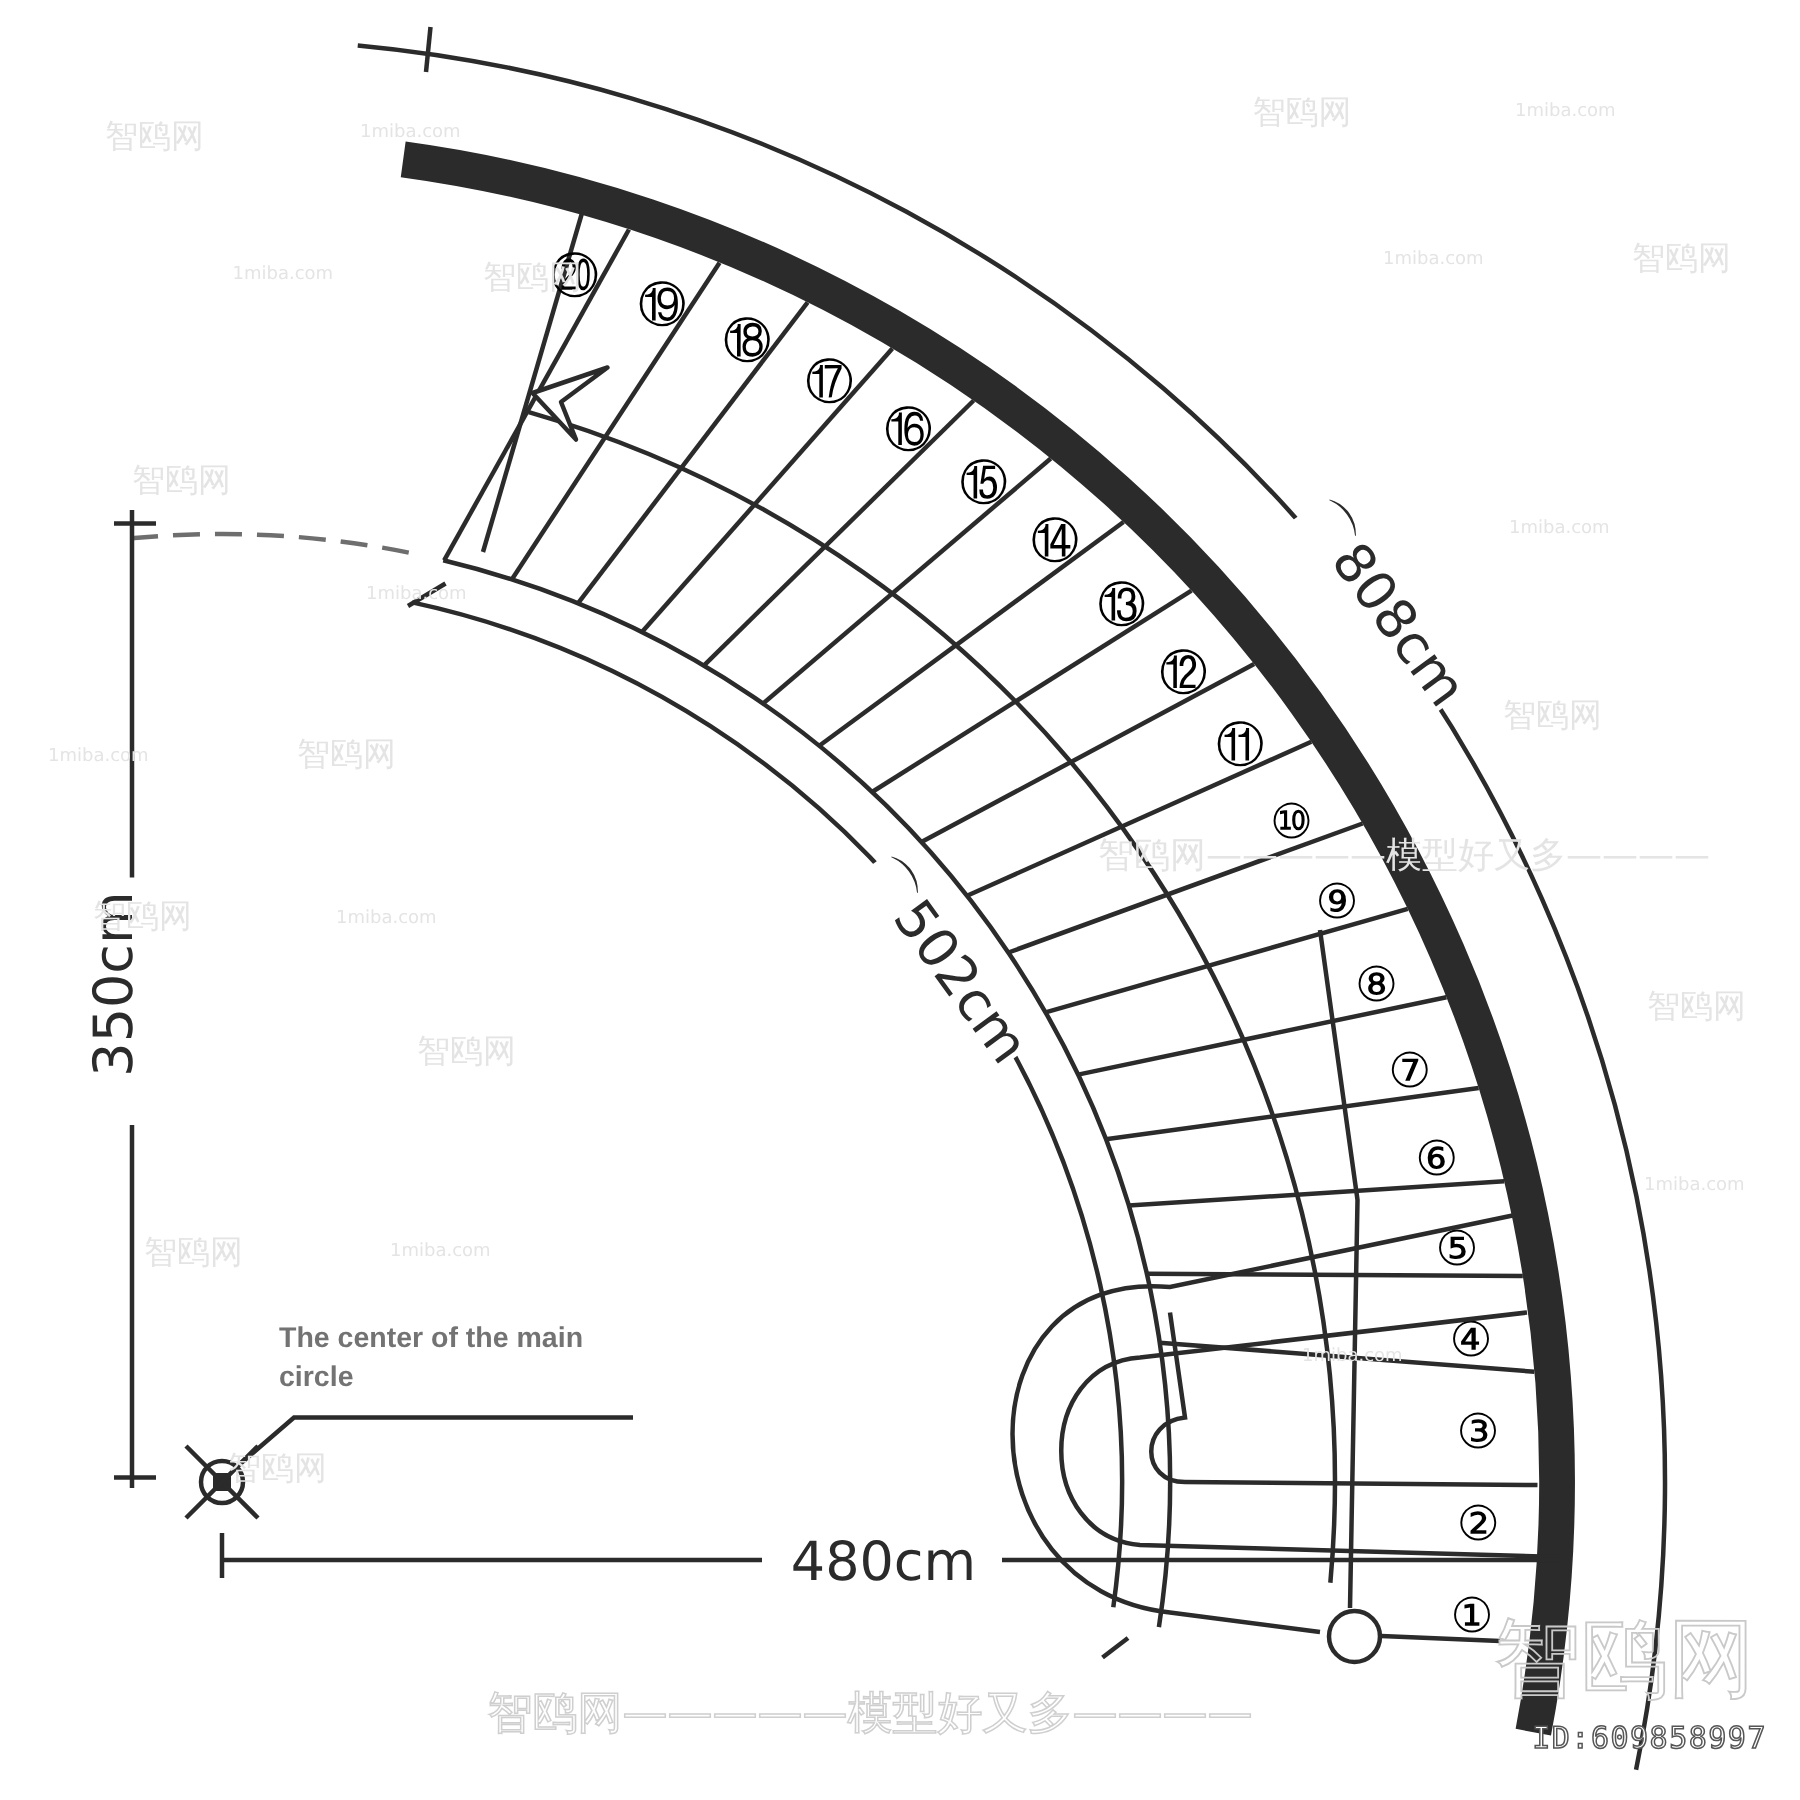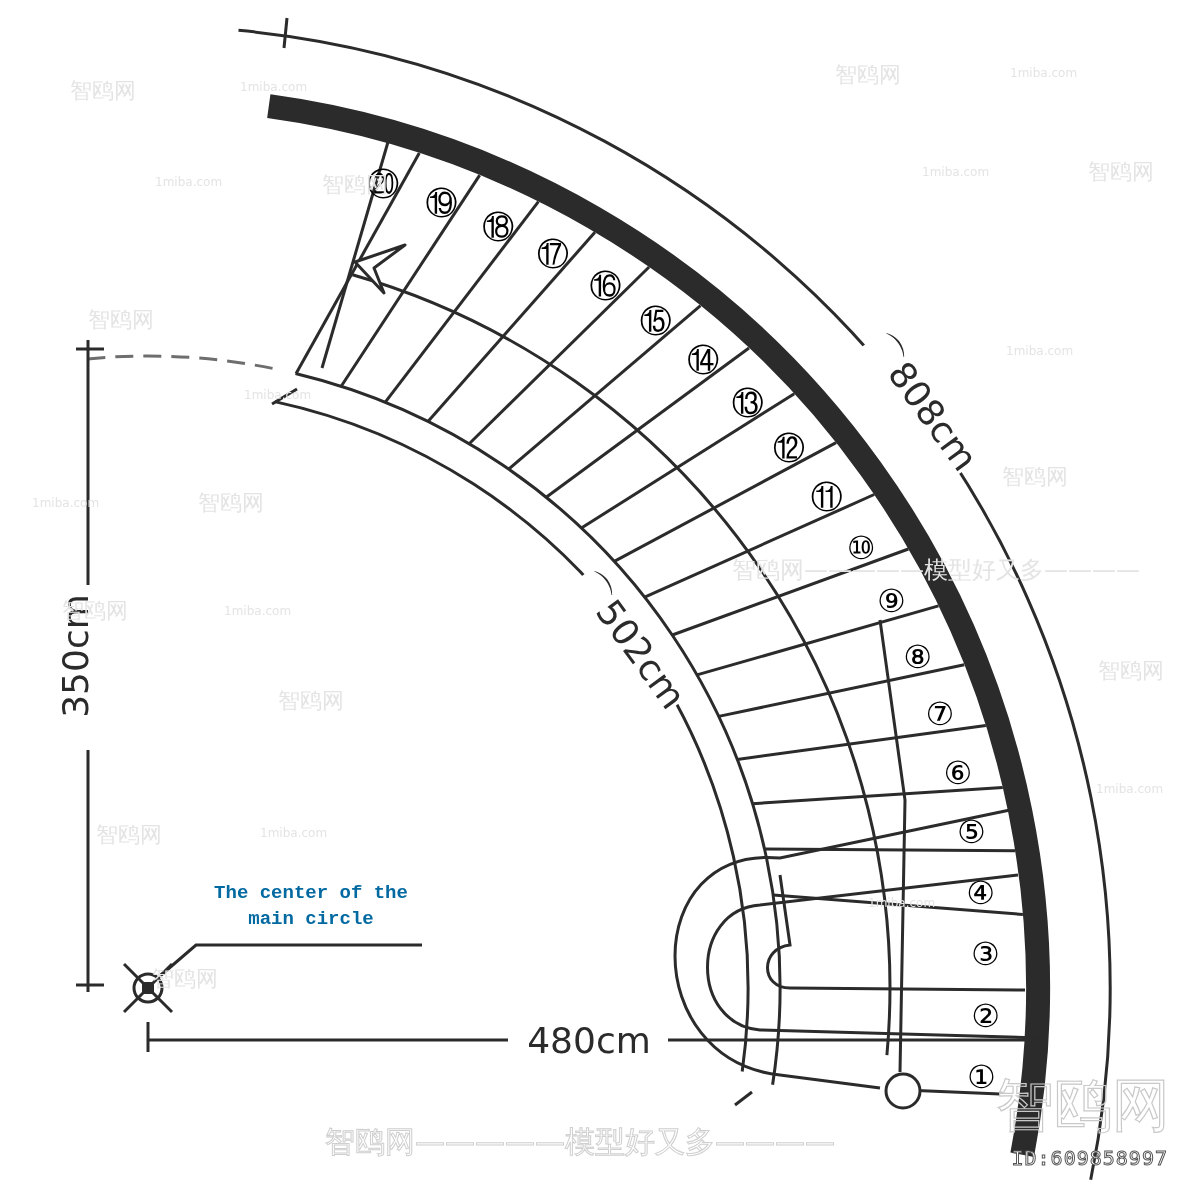--- a/index.html
+++ b/index.html
@@ -3,24 +3,24 @@
 <meta charset="utf-8">
 <style>
   html, body { margin:0; padding:0; background:#ffffff; }
   body { width:1200px; height:1200px; position:relative; overflow:hidden;
          font-family:"DejaVu Sans", sans-serif; }
   #canvas { position:absolute; left:0; top:0; }
   .wm { position:absolute; color:#e4e4e4; font-family:"DejaVu Sans", sans-serif;
         white-space:nowrap; pointer-events:none; }
   .wm-small { font-size:12px; font-weight:normal; }
   .wm-cn { font-size:22px; }
-  .caption { position:absolute; left:186px; top:880px; width:250px; text-align:center;
-             font-family:Liberation Mono, monospace; font-weight:bold; font-size:19px;
-             line-height:26px; color:#0369a1; }
-  .id-label { position:absolute; right:32px; bottom:30px; font-size:20px;
+  .caption { position:absolute; left:186px; top:880px; width:250px; text-align:left;
+             font-family:Liberation Sans, sans-serif; font-weight:bold; font-size:19px;
+             line-height:26px; color:#737373; }
+  .id-label { position:absolute; right:22px; bottom:30px; font-size:20px;
               font-family:"DejaVu Sans Mono", monospace; color:#fff;
               -webkit-text-stroke:1px #555; letter-spacing:1px; }
   .big-wm { position:absolute; right:30px; bottom:55px; font-size:58px; color:transparent;
             -webkit-text-stroke:1.2px #c9c9c9; }
   .bottom-wm { position:absolute; left:325px; top:1122px; font-size:30px; color:transparent;
                -webkit-text-stroke:1px #cfcfcf; }
 </style>
 </head>
 <body>
 

